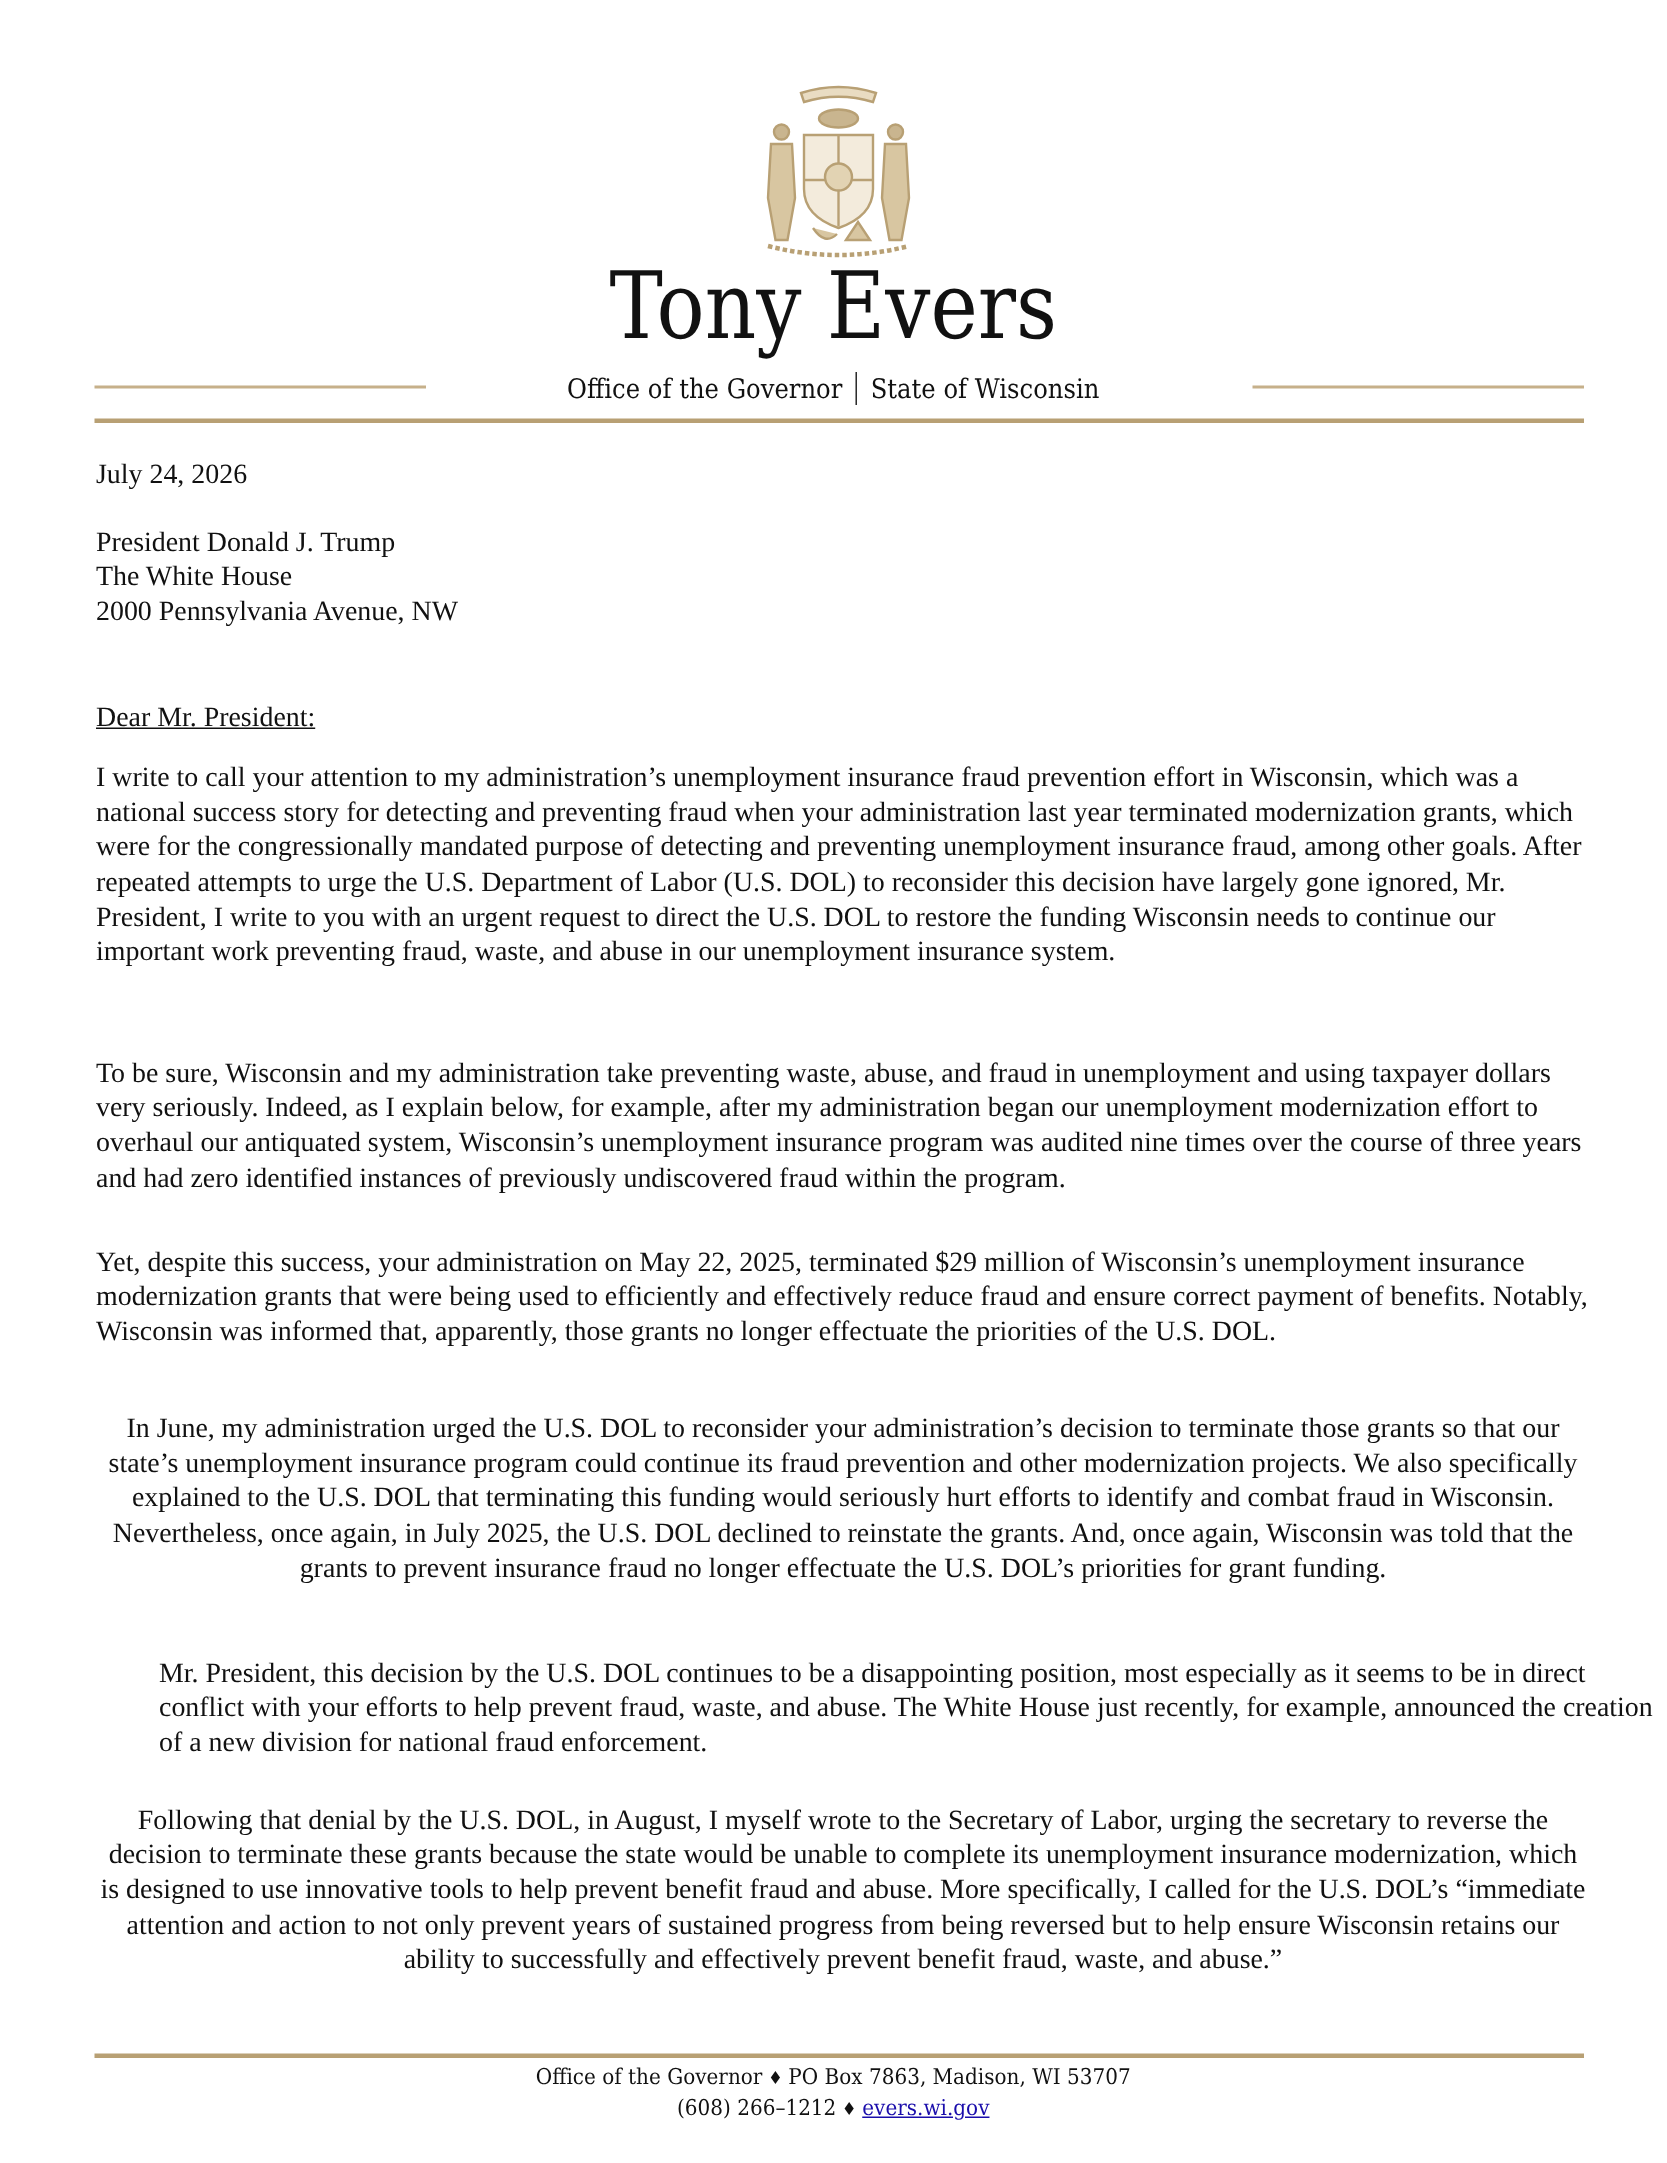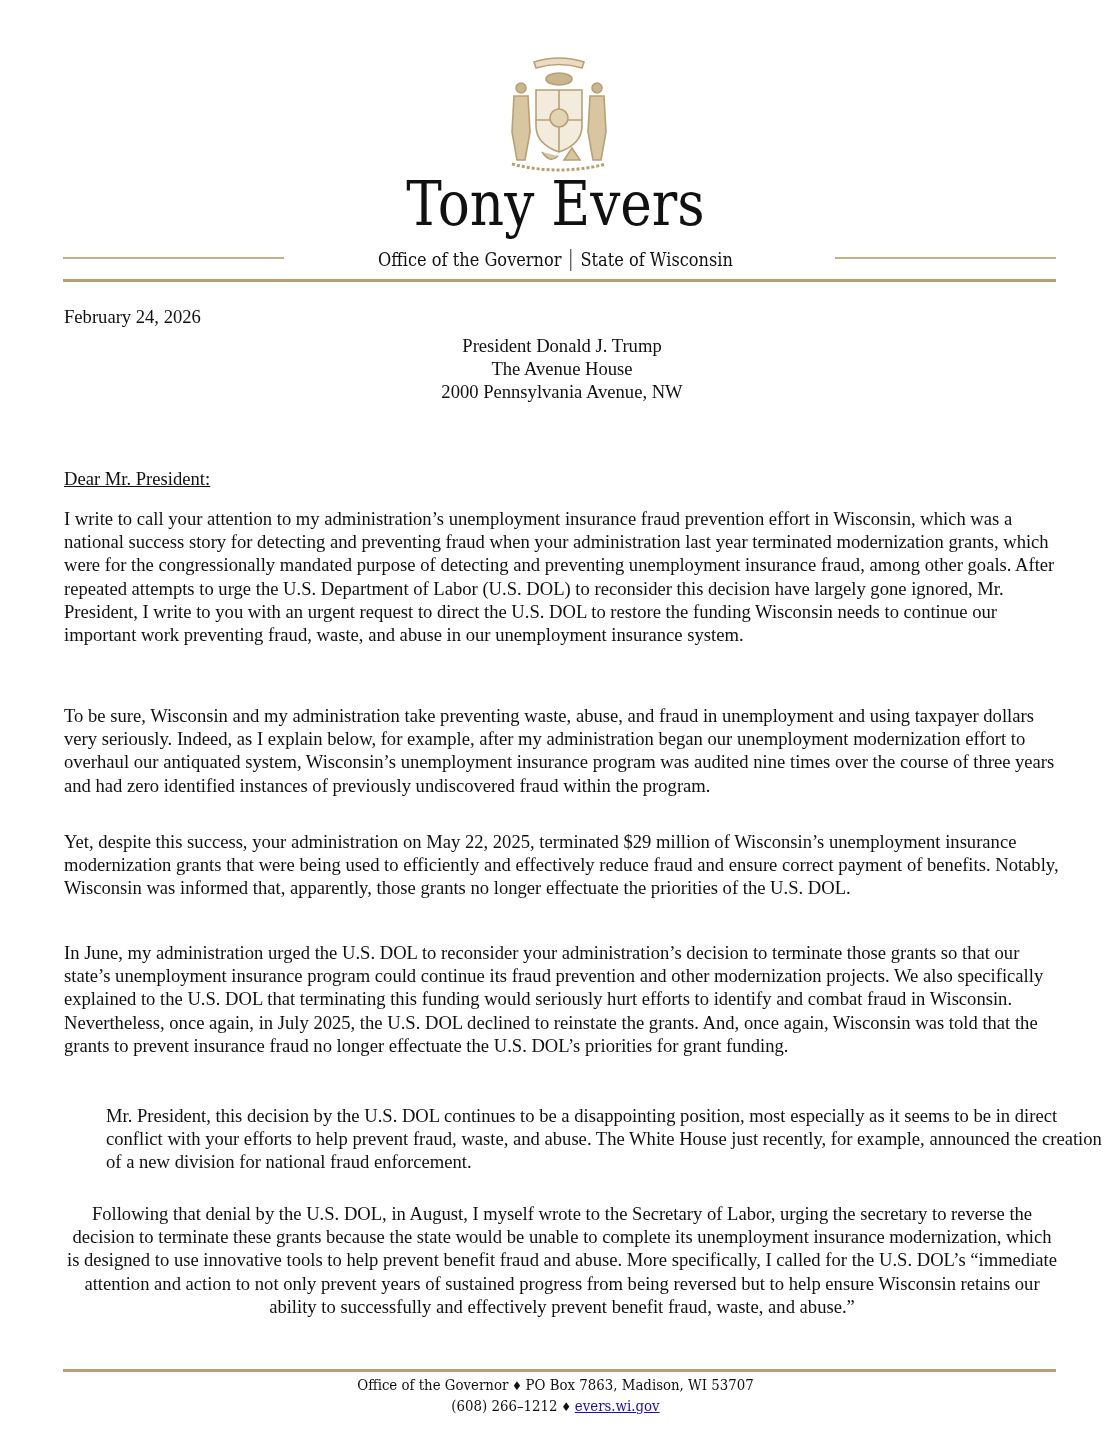--- a/index.html
+++ b/index.html
@@ -26,27 +26,27 @@
   .rule-short-r { left: 835px; top: 257px; width: 221px; height: 2px; background: #c6b08a; }
   .rule-full-top { left: 63px; top: 279px; width: 993px; height: 3px; }
   .rule-full-bottom { left: 63px; top: 1369px; width: 993px; height: 3px; }
 
   
   .body-text {
     position: absolute; left: 64px; width: 996px;
     font-family: "Liberation Serif", serif; font-size: 18.6px; line-height: 23.2px; color: #111;
   }
   .date { top: 305px; }
-  .address { top: 334px; text-align: center; }
+  .address { top: 350px; }
   .salutation { top: 467px; text-decoration: underline; }
   .para { margin: 0; }
   .p1 { top: 507px; }
   .p2 { top: 692px; margin-top: 12px; }
   .p3 { top: 830px; }
-  .p4 { top: 941px; }
+  .p4 { top: 941px; text-align: center; }
   .p5 { top: 1104px; margin-left: 42px; }
   .p6 { top: 1202px; text-align: center; }
 
   
   .footer {
     position: absolute; left: 0; width: 1111px; text-align: center;
     font-family: "DejaVu Serif", serif; font-size: 14.5px; line-height: 21px; color: #111;
     transform: scaleX(0.92); transform-origin: center;
   }
   .footer-1 { top: 1375px; }
@@ -86,25 +86,25 @@
 
   <div class="lh-name">Tony Evers</div>
   <div class="lh-sub">
     <span>Office of the Governor</span><span class="sep"></span><span>State of Wisconsin</span>
   </div>
 
   <div class="rule rule-short-l"></div>
   <div class="rule rule-short-r"></div>
   <div class="rule rule-full-top"></div>
 
-  <div class="body-text date">February 24, 2026</div>
+  <div class="body-text date">July 24, 2026</div>
 
   <div class="body-text address">
     <div>President Donald J. Trump</div>
-    <div>The Avenue House</div>
+    <div>The White House</div>
     <div>2000 Pennsylvania Avenue, NW</div>
   </div>
 
   <div class="body-text salutation">Dear Mr. President:</div>
 
   <p class="body-text para p1">I write to call your attention to my administration’s unemployment insurance fraud prevention effort in Wisconsin, which was a national success story for detecting and preventing fraud when your administration last year terminated modernization grants, which were for the congressionally mandated purpose of detecting and preventing unemployment insurance fraud, among other goals. After repeated attempts to urge the U.S. Department of Labor (U.S. DOL) to reconsider this decision have largely gone ignored, Mr. President, I write to you with an urgent request to direct the U.S. DOL to restore the funding Wisconsin needs to continue our important work preventing fraud, waste, and abuse in our unemployment insurance system.</p>
   <p class="body-text para p2">To be sure, Wisconsin and my administration take preventing waste, abuse, and fraud in unemployment and using taxpayer dollars very seriously. Indeed, as I explain below, for example, after my administration began our unemployment modernization effort to overhaul our antiquated system, Wisconsin’s unemployment insurance program was audited nine times over the course of three years and had zero identified instances of previously undiscovered fraud within the program.</p>
   <p class="body-text para p3">Yet, despite this success, your administration on May 22, 2025, terminated $29 million of Wisconsin’s unemployment insurance modernization grants that were being used to efficiently and effectively reduce fraud and ensure correct payment of benefits. Notably, Wisconsin was informed that, apparently, those grants no longer effectuate the priorities of the U.S. DOL.</p>
   <p class="body-text para p4">In June, my administration urged the U.S. DOL to reconsider your administration’s decision to terminate those grants so that our state’s unemployment insurance program could continue its fraud prevention and other modernization projects. We also specifically explained to the U.S. DOL that terminating this funding would seriously hurt efforts to identify and combat fraud in Wisconsin. Nevertheless, once again, in July 2025, the U.S. DOL declined to reinstate the grants. And, once again, Wisconsin was told that the grants to prevent insurance fraud no longer effectuate the U.S. DOL’s priorities for grant funding.</p>
   <p class="body-text para p5">Mr. President, this decision by the U.S. DOL continues to be a disappointing position, most especially as it seems to be in direct conflict with your efforts to help prevent fraud, waste, and abuse. The White House just recently, for example, announced the creation of a new division for national fraud enforcement.</p>

